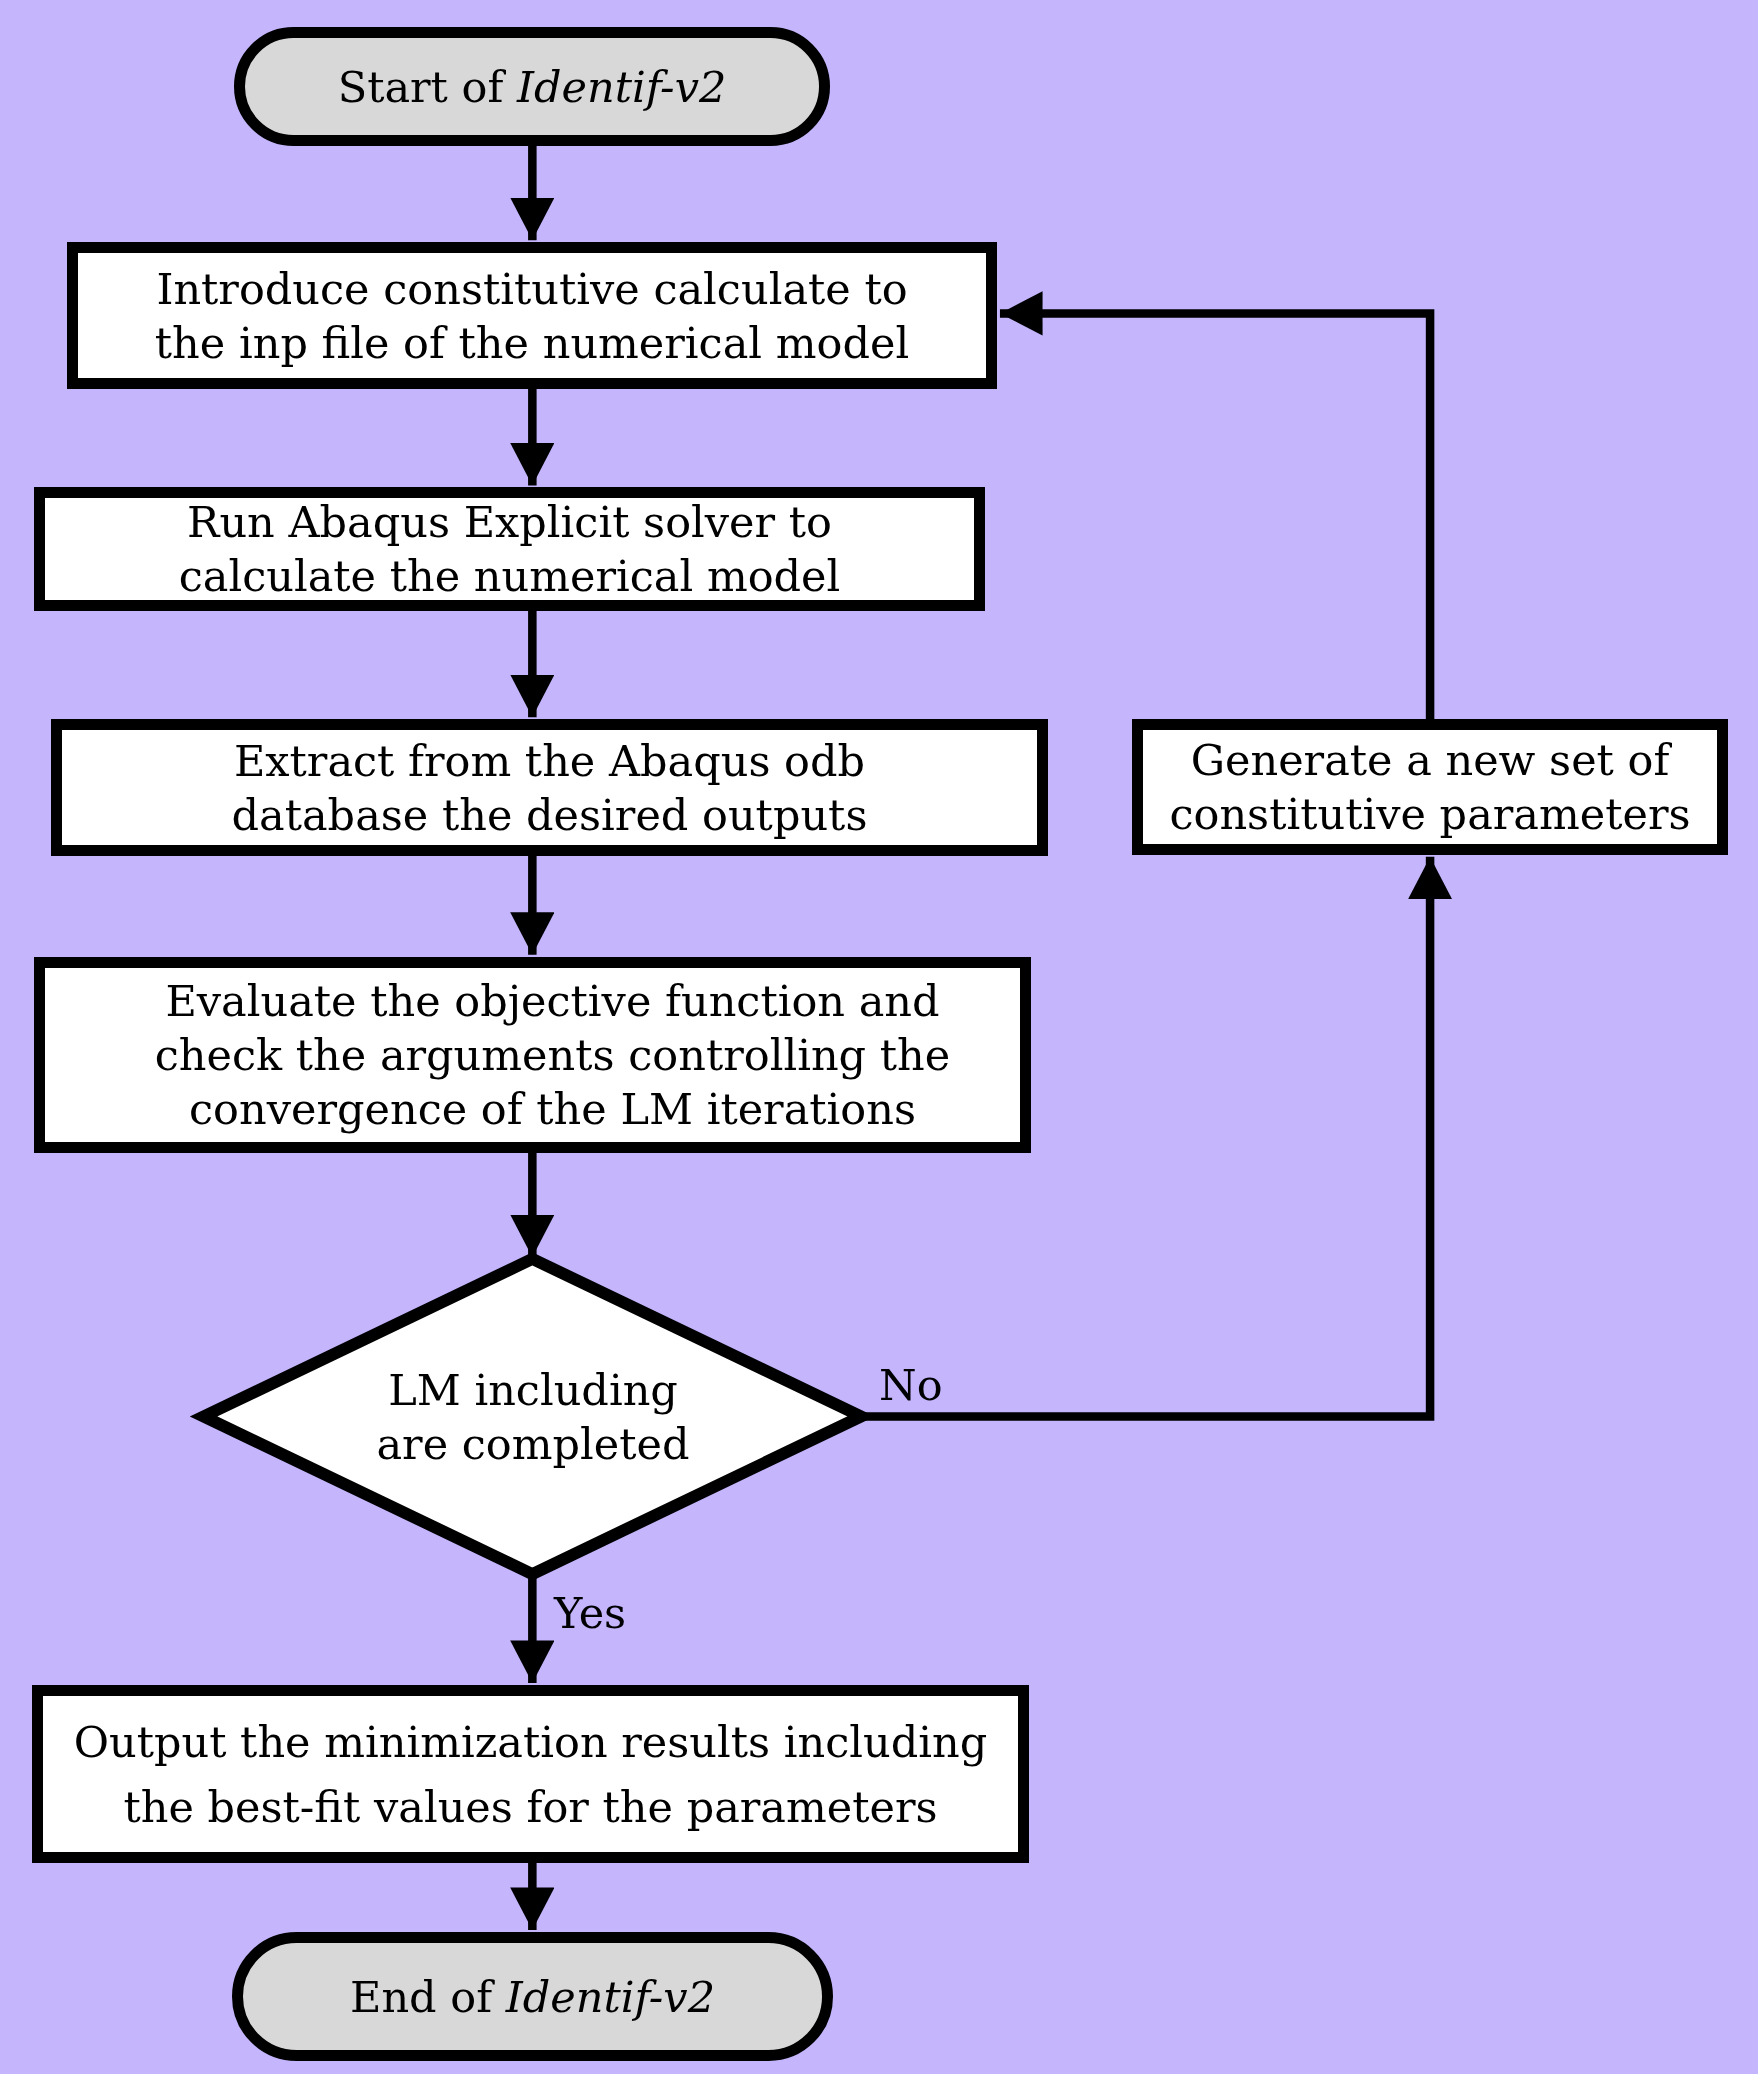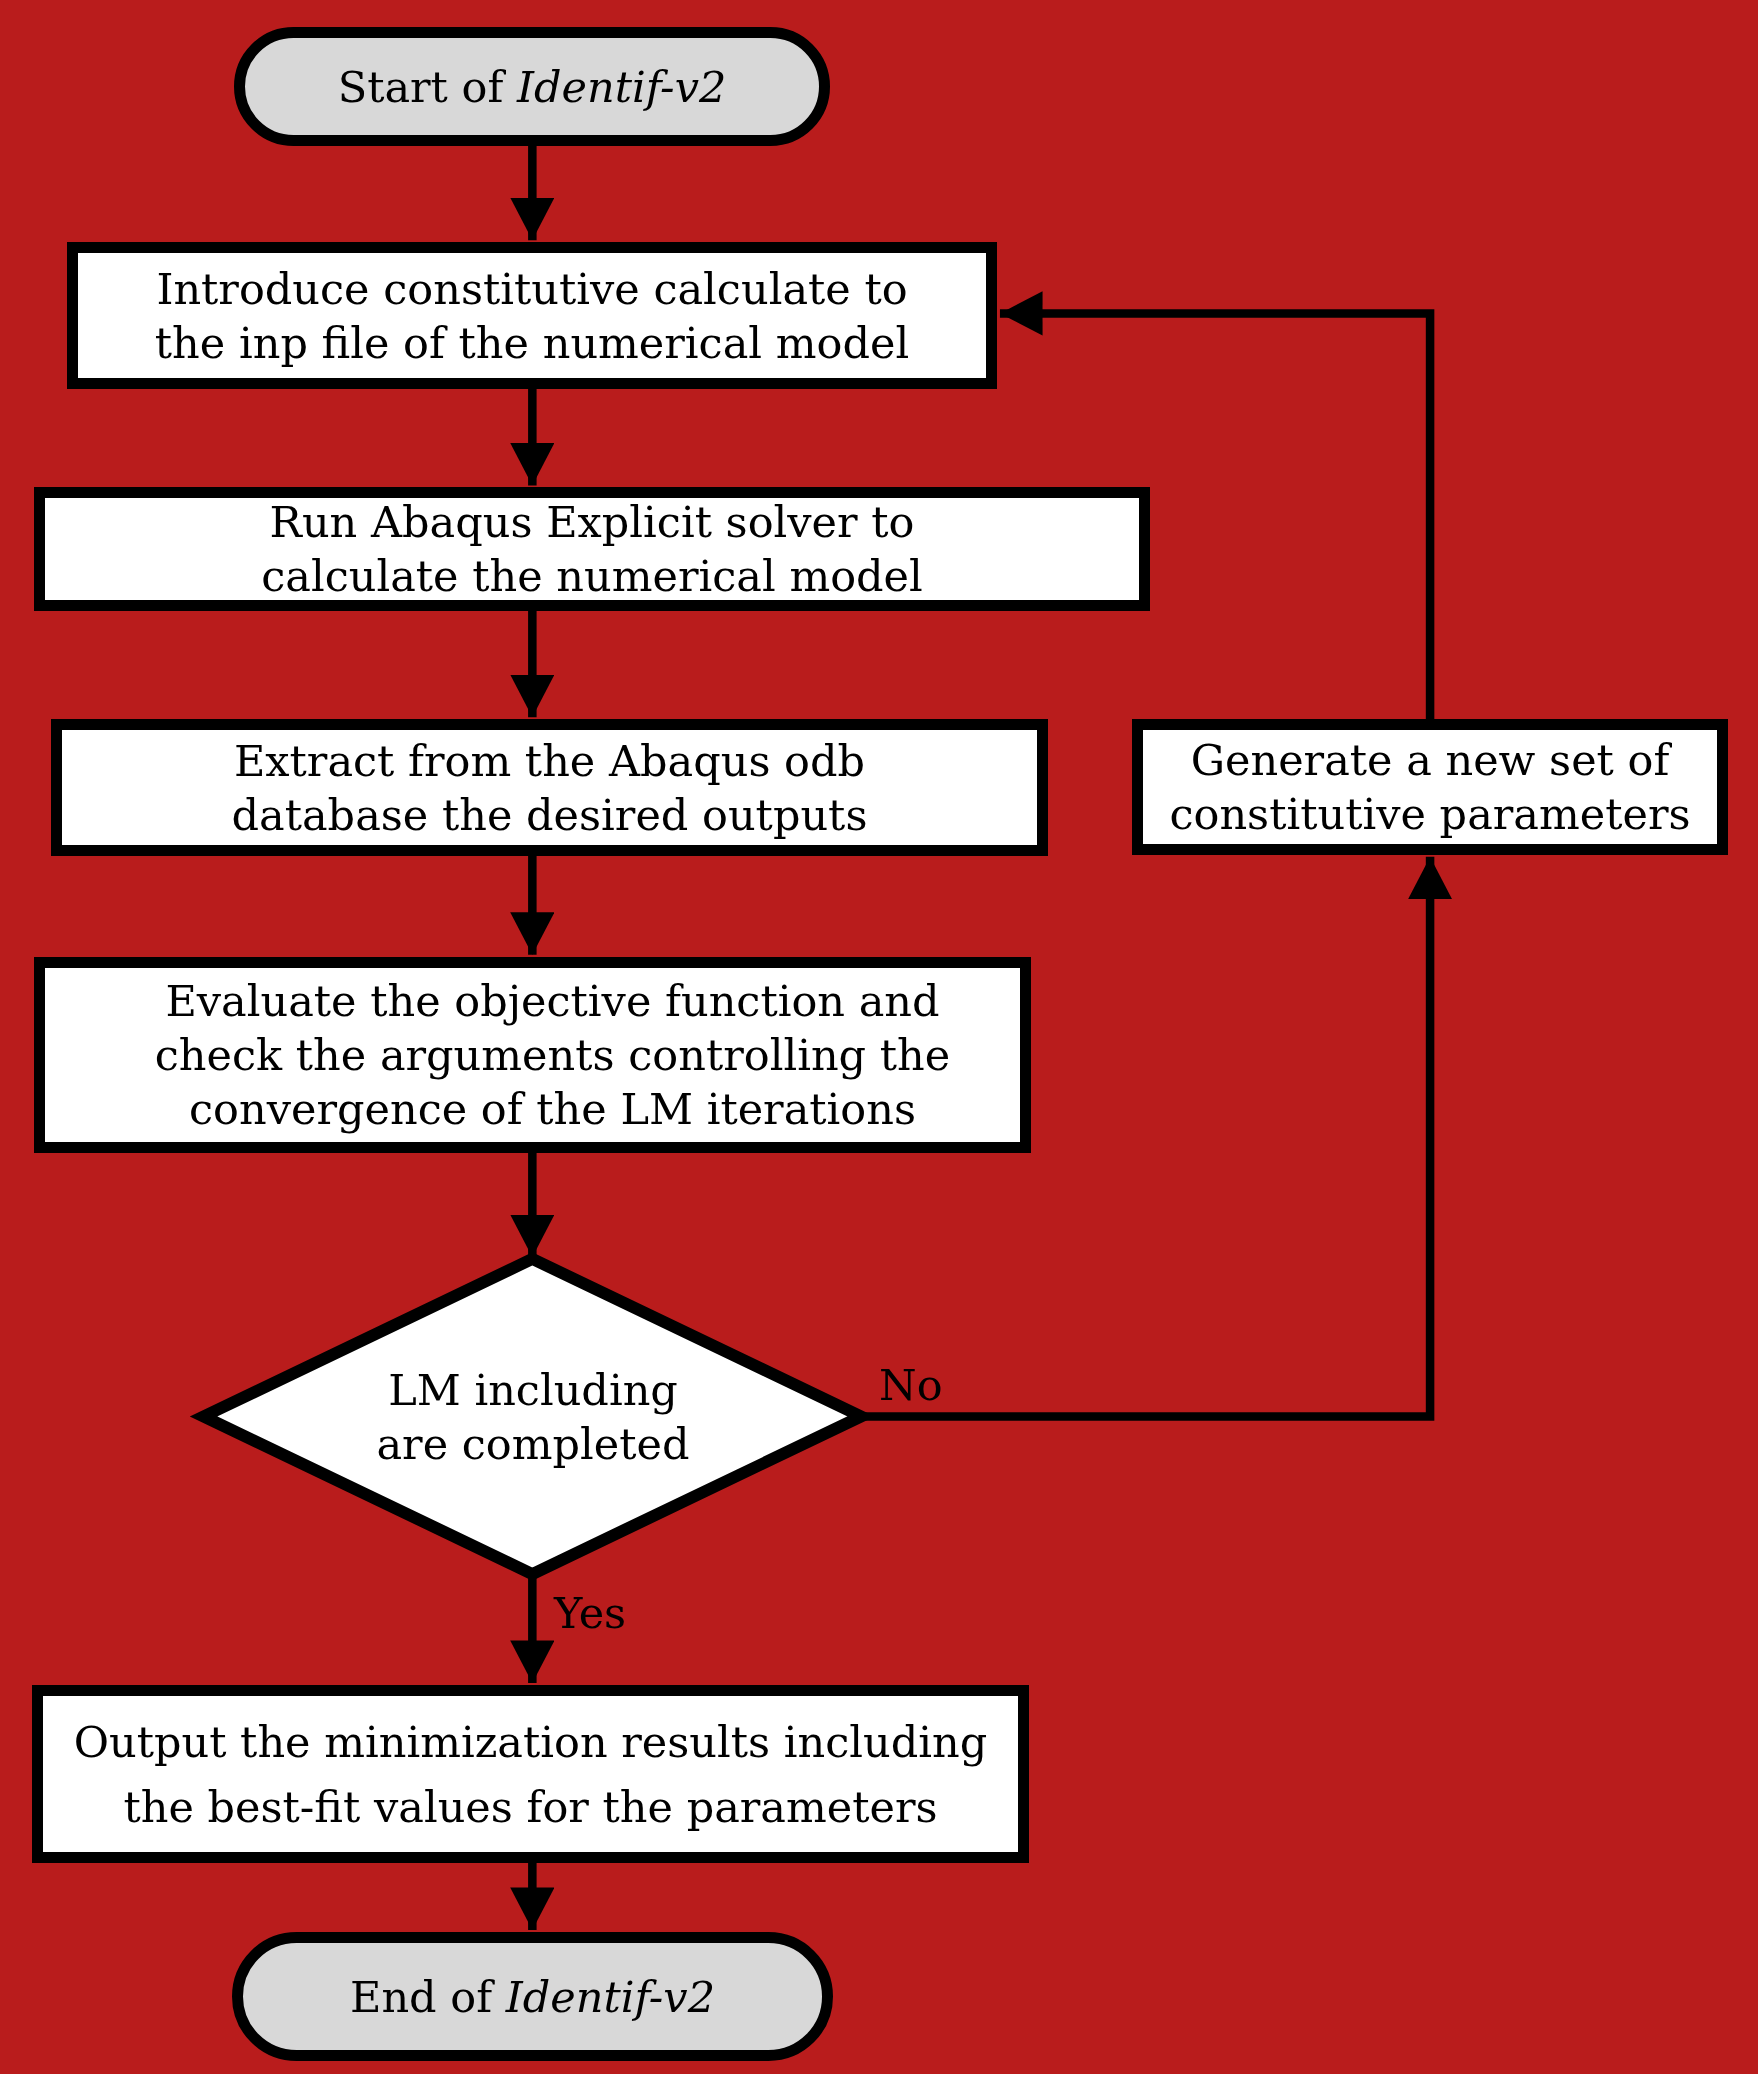--- a/index.html
+++ b/index.html
@@ -1,20 +1,20 @@
 <!DOCTYPE html>
 <html style="font-size:13.6px"><head>
 <meta charset="utf-8">
 <style>
   html, body { margin: 0; padding: 0; background: #ffffff; }
   .canvas {
     position: relative;
     width: 1758px;
     height: 2074px;
-    background: #b91c1c;
+    background: #c4b5fd;
     font-family: "DejaVu Serif", "Liberation Serif", serif;
     color: #000000;
     overflow: hidden;
   }
   .node {
     position: absolute;
     box-sizing: border-box;
     display: flex;
     flex-direction: column;
     align-items: center;
@@ -88,21 +88,21 @@
 
   <div class="node terminal" style="left:234px; top:27px; width:596px; height:119px;">
     <span>Start of </span><em>Identif-v2</em>
   </div>
 
   <div class="node process" style="left:67px; top:242px; width:930px; height:147px;">
     <div>Introduce constitutive calculate to</div>
     <div>the inp file of the numerical model</div>
   </div>
 
-  <div class="node process" style="left:34px; top:487px; width:1116px; height:124px;">
+  <div class="node process" style="left:34px; top:487px; width:951px; height:124px;">
     <div>Run Abaqus Explicit solver to</div>
     <div>calculate the numerical model</div>
   </div>
 
   <div class="node process" style="left:34px; top:719px; width:997px; height:137px;margin-left:17px;">
     <div>Extract from the Abaqus odb</div>
     <div>database the desired outputs</div>
   </div>
 
   <div class="node process" style="left:34px; top:957px; width:997px; height:196px;padding-left:40px;">

